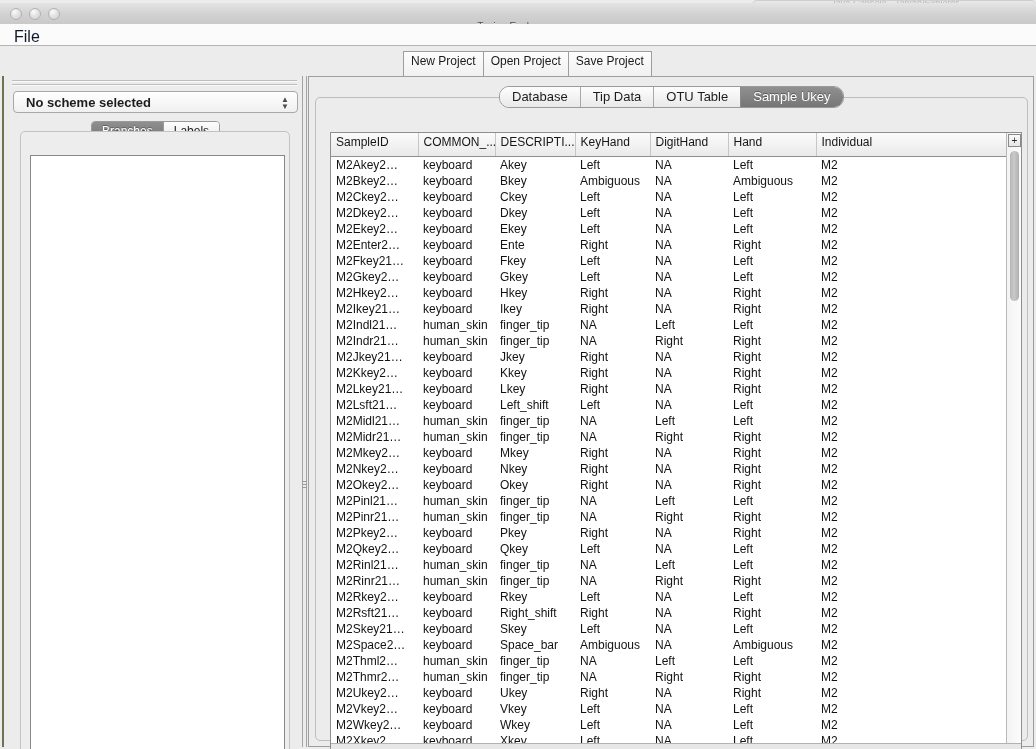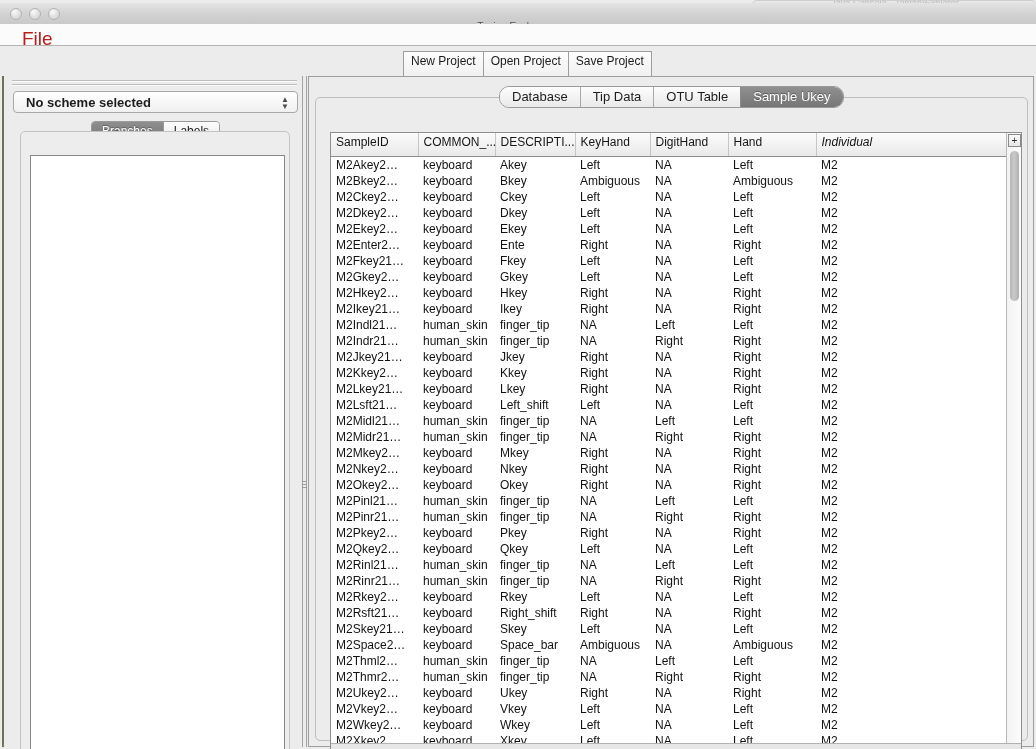--- a/index.html
+++ b/index.html
@@ -82,25 +82,24 @@
     position: absolute;
     left: 0; top: 24px;
     width: 1036px; height: 22px;
     background: #fbfbfb;
     border-bottom: 1px solid #b5b5b5;
     box-sizing: border-box;
   }
   .menu-item {
     position: absolute;
     left: 9px; top: 2px;
-    font-size: 19px;
-    color: #b91c1c;
+    font-size: 16px;
+    color: #0f172a;
     padding: 2px 5px;
     cursor: default;
-    margin-left: 8px;
   }
 
   
   .toolbar {
     position: absolute;
     left: 0; top: 46px;
     width: 1036px; height: 28px;
     background: #ececec;
     box-sizing: border-box;
   }
@@ -314,21 +313,21 @@
     border-right: 1px solid #c6c6c6;
     font-weight: normal;
     text-align: left;
     padding: 0 0 6px 5px;
     font-size: 12px;
     color: #161616;
     white-space: nowrap;
     overflow: hidden;
     cursor: default;
   }
-  table.grid thead th:last-child { border-right: none; font-style: italic; }
+  table.grid thead th:last-child { border-right: none; }
   table.grid tbody td {
     height: 16px;
     padding: 0 0 0 5px;
     white-space: nowrap;
     overflow: hidden;
     border: none;
     line-height: 16px;
     cursor: default;
   }
 

